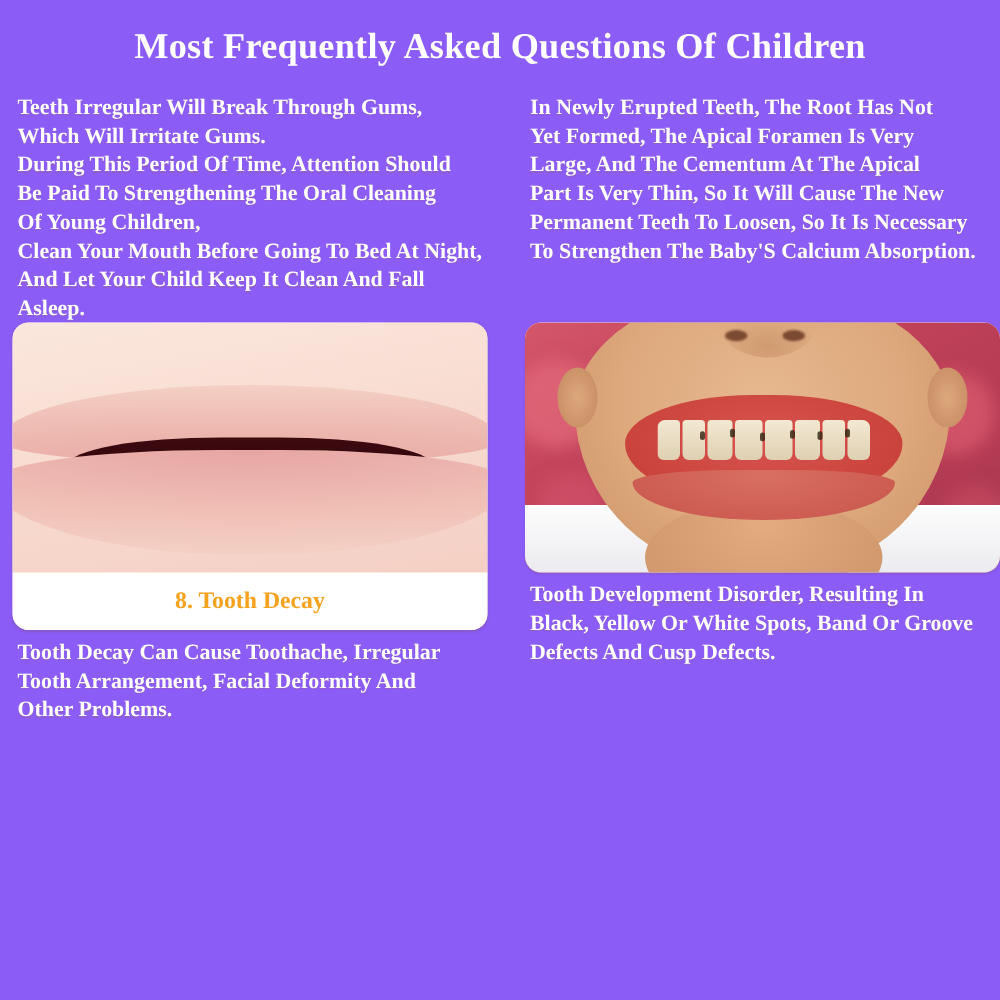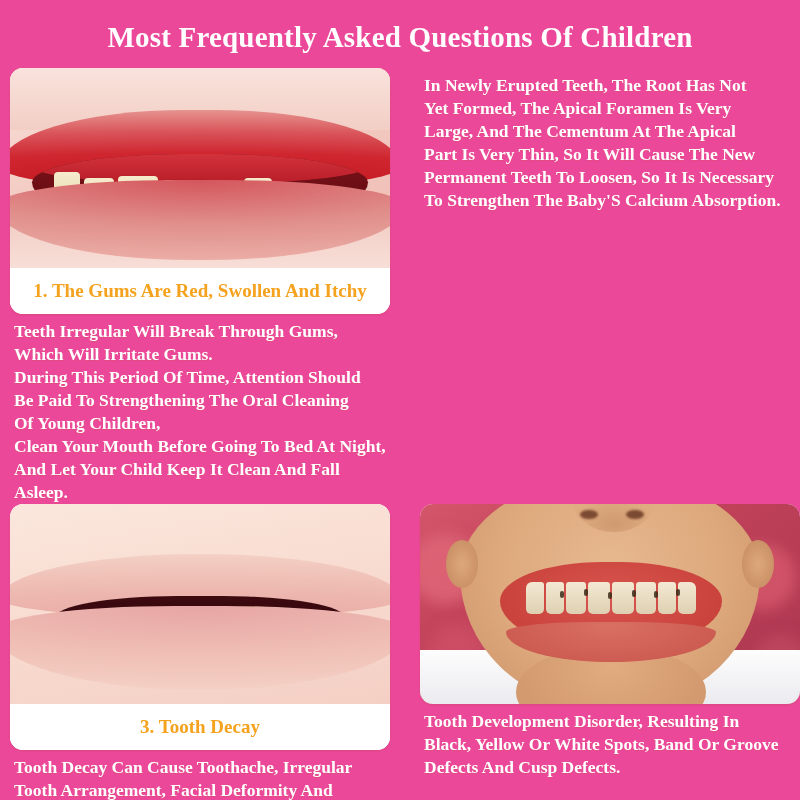--- a/index.html
+++ b/index.html
@@ -9,21 +9,21 @@
     height: 800px;
     background: #FCA901;
     font-family: "Liberation Serif", "DejaVu Serif", serif;
     overflow: hidden;
   }
 
   .poster {
     position: relative;
     width: 800px;
     height: 800px;
-    background: #ec4899;
+    background: #8b5cf6;
   }
 
   
   .title {
     width: 800px;
     text-align: center;
     color: #FFFFFF;
     font-size: 29px;
     font-weight: bold;
     letter-spacing: 0.2px;
@@ -246,41 +246,20 @@
 </head>
 <body>
 
 <div class="poster">
 
   <div class="title">Most Frequently Asked Questions Of Children</div>
 
   <div class="grid">
 
     <div class="cell">
-      <div class="card">
-        <div class="photo p1">
-          <div class="skin-top"></div>
-          <div class="skin-bot"></div>
-          <div class="lip-up"></div>
-          <div class="mouth">
-            <div class="gum"></div>
-            <div class="tooth" style="left:22px;  top:18px; width:26px; height:34px;"></div>
-            <div class="tooth" style="left:52px;  top:24px; width:30px; height:32px;"></div>
-            <div class="tooth" style="left:86px;  top:22px; width:40px; height:34px;"></div>
-            <div class="tooth" style="left:130px; top:26px; width:44px; height:32px;"></div>
-            <div class="tooth" style="left:178px; top:30px; width:30px; height:26px;"></div>
-            <div class="tooth" style="left:212px; top:24px; width:28px; height:30px;"></div>
-            <div class="tooth tl" style="left:102px; top:50px; width:36px; height:20px;"></div>
-            <div class="tooth tl" style="left:142px; top:48px; width:38px; height:22px;"></div>
-            <div class="tooth tl" style="left:184px; top:46px; width:34px; height:22px;"></div>
-          </div>
-          <div class="lip-lo"></div>
-        </div>
-        <div class="caption">1. The Gums Are Red, Swollen And Itchy</div>
-      </div>
       <div class="body-text">Teeth Irregular Will Break Through Gums,
 Which Will Irritate Gums.
 During This Period Of Time, Attention Should
 Be Paid To Strengthening The Oral Cleaning
  Of Young Children,
 Clean Your Mouth Before Going To Bed At Night,
 And Let Your Child Keep It Clean And Fall Asleep.</div>
     </div>
 
     <div class="cell">
@@ -302,21 +281,21 @@
             <div class="decay" style="left:62px;  top:14px; width:26px; height:26px; background:linear-gradient(180deg,#c6b388,#6d5430);"></div>
             <div class="decay" style="left:92px;  top:16px; width:26px; height:24px; background:linear-gradient(180deg,#cbbb92,#7a5c33);"></div>
             <div class="decay" style="left:122px; top:10px; width:28px; height:20px; background:linear-gradient(180deg,#5a3b1c,#2e1c0b);"></div>
             <div class="decay" style="left:154px; top:14px; width:26px; height:24px; background:linear-gradient(180deg,#b9a77c,#6b5230);"></div>
             <div class="decay" style="left:184px; top:10px; width:26px; height:22px; background:linear-gradient(180deg,#4b3016,#241405);"></div>
             <div class="decay" style="left:214px; top:14px; width:26px; height:22px; background:linear-gradient(180deg,#a38d63,#5d4526);"></div>
             <div class="decay" style="left:244px; top:16px; width:24px; height:20px; background:linear-gradient(180deg,#8a6f44,#4a3419);"></div>
           </div>
           <div class="lip-lo"></div>
         </div>
-        <div class="caption">3. Tooth Decay</div>
+        <div class="caption">8. Tooth Decay</div>
       </div>
       <div class="body-text">Tooth Decay Can Cause Toothache, Irregular
 Tooth Arrangement, Facial Deformity And
 Other Problems.</div>
     </div>
 
     <div class="cell row2" style="grid-row:2;">
       <div class="card">
         <div class="photo p4">
           <div class="bokeh" style="left:-10px; top:30px;  width:70px; height:70px; background:#e2697a;"></div>

